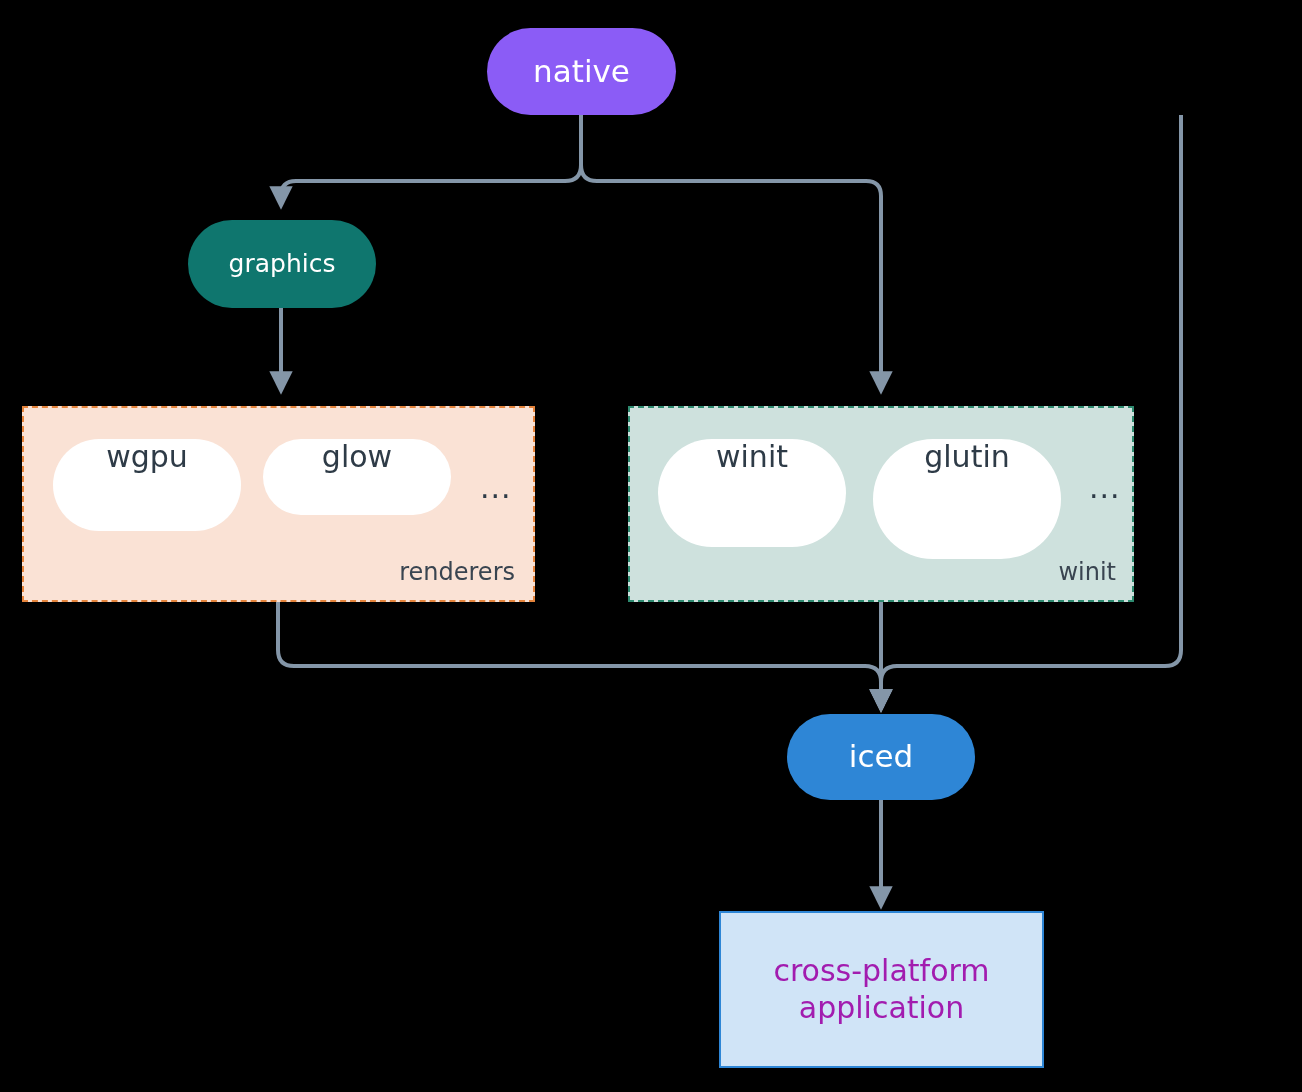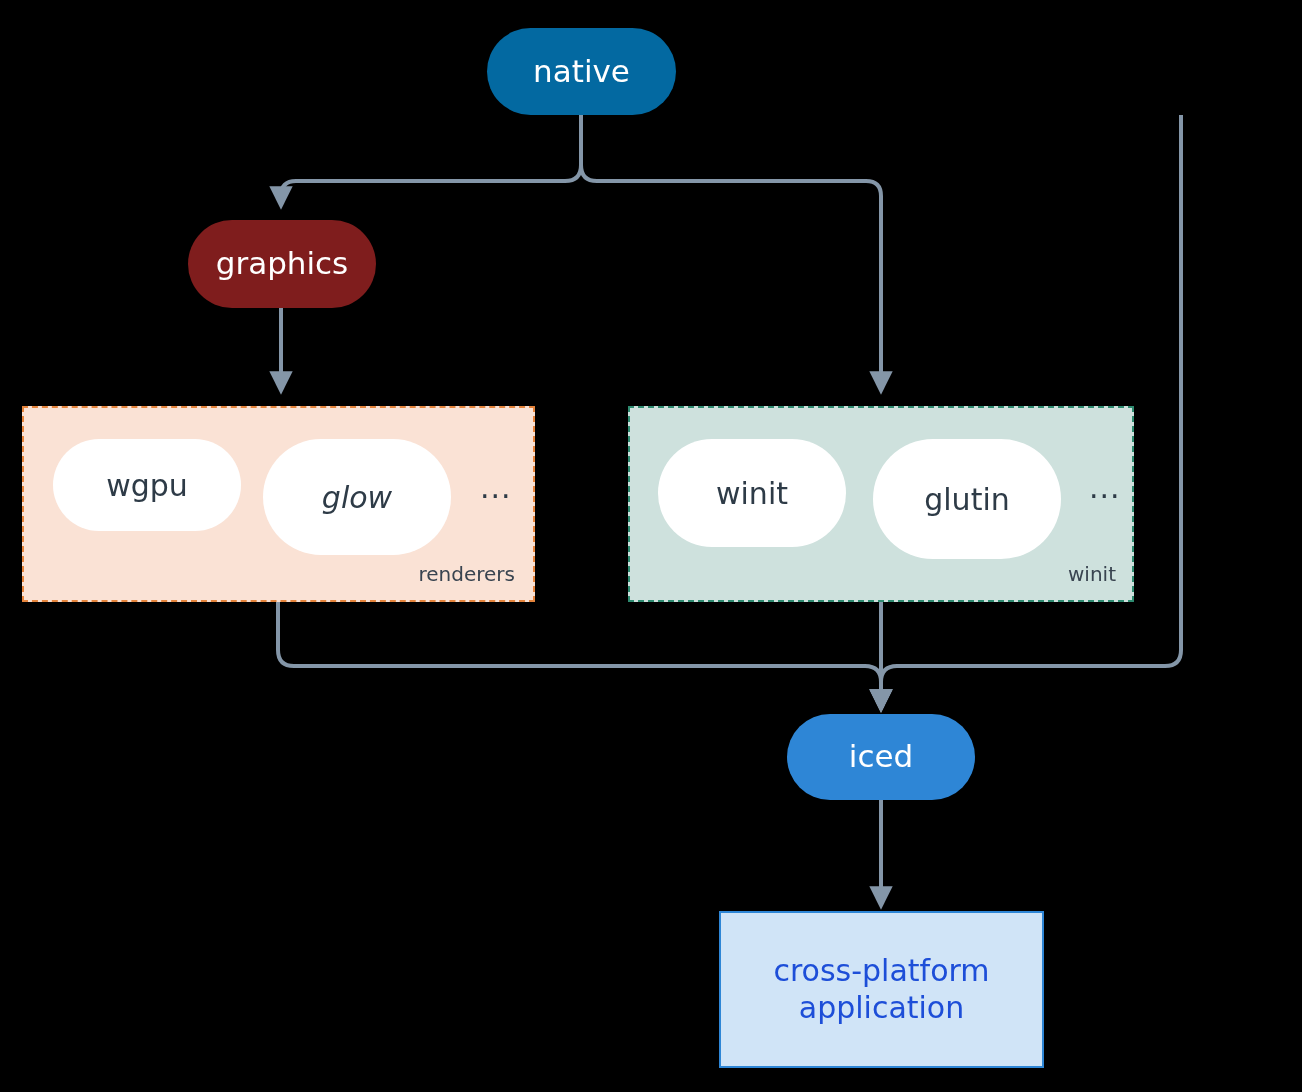--- a/index.html
+++ b/index.html
@@ -29,63 +29,62 @@
     align-items: center;
     justify-content: center;
     box-sizing: border-box;
     text-align: center;
     line-height: 1.22;
   }
   .pill {
     border-radius: 999px;
   }
   .node-native, .node-web {
-    background: #0369a1;
+    background: #8b5cf6;
     color: #FFFFFF;
     font-size: 31px;
   }
   .node-graphics {
-    background: #7f1d1d;
+    background: #0f766e;
     color: #FFFFFF;
-    font-size: 31px;
+    font-size: 25px;
   }
   .node-iced {
     background: #2E86D6;
     color: #ffffff;
     font-size: 31px;
   }
   .node-app {
     background: #D0E4F7;
     border: 2.5px solid #2E86D6;
-    color: #1d4ed8;
+    color: #a21caf;
     font-size: 30px;
     flex-direction: column;
   }
   .cluster {
     position: absolute;
     box-sizing: border-box;
   }
   .cluster-renderers {
     background: #FAE2D5;
     border: 2.5px dashed #E5843C;
   }
   .cluster-shells {
     background: #CEE1DD;
     border: 2.5px dashed #2E8B70;
   }
   .cluster-label {
     position: absolute;
-    font-size: 20px;
+    font-size: 24px;
     color: #394450;
     white-space: nowrap;
   }
   .leaf {
     position: absolute;
     display: flex;
-    align-items: center;
     justify-content: center;
     background: #FFFFFF;
     border-radius: 999px;
     color: #2E3B47;
     font-size: 30px;
     box-sizing: border-box;
   }
   .ellipsis {
     position: absolute;
     font-size: 30px;
@@ -128,21 +127,21 @@
 
 
   <div class="node pill node-graphics" style="left:188px; top:220px; width:188px; height:88px;">
     <span>graphics</span>
   </div>
 
   <div class="cluster cluster-renderers" style="left:22px; top:406px; width:513px; height:196px;">
     <div class="leaf" style="left:29px; top:31px; width:188px; height:92px;">
       <span>wgpu</span>
     </div>
-    <div class="leaf" style="left:239px; top:31px; width:188px; height:116px;font-style:italic;">
+    <div class="leaf" style="left:239px; top:31px; width:188px; height:76px;">
       <span>glow</span>
     </div>
     <div class="ellipsis" style="left:456px; top:62px;">...</div>
     <div class="cluster-label" style="right:18px; bottom:14px;">renderers</div>
   </div>
 
   <div class="cluster cluster-shells" style="left:628px; top:406px; width:506px; height:196px;">
     <div class="leaf" style="left:28px; top:31px; width:188px; height:108px;">
       <span>winit</span>
     </div>

